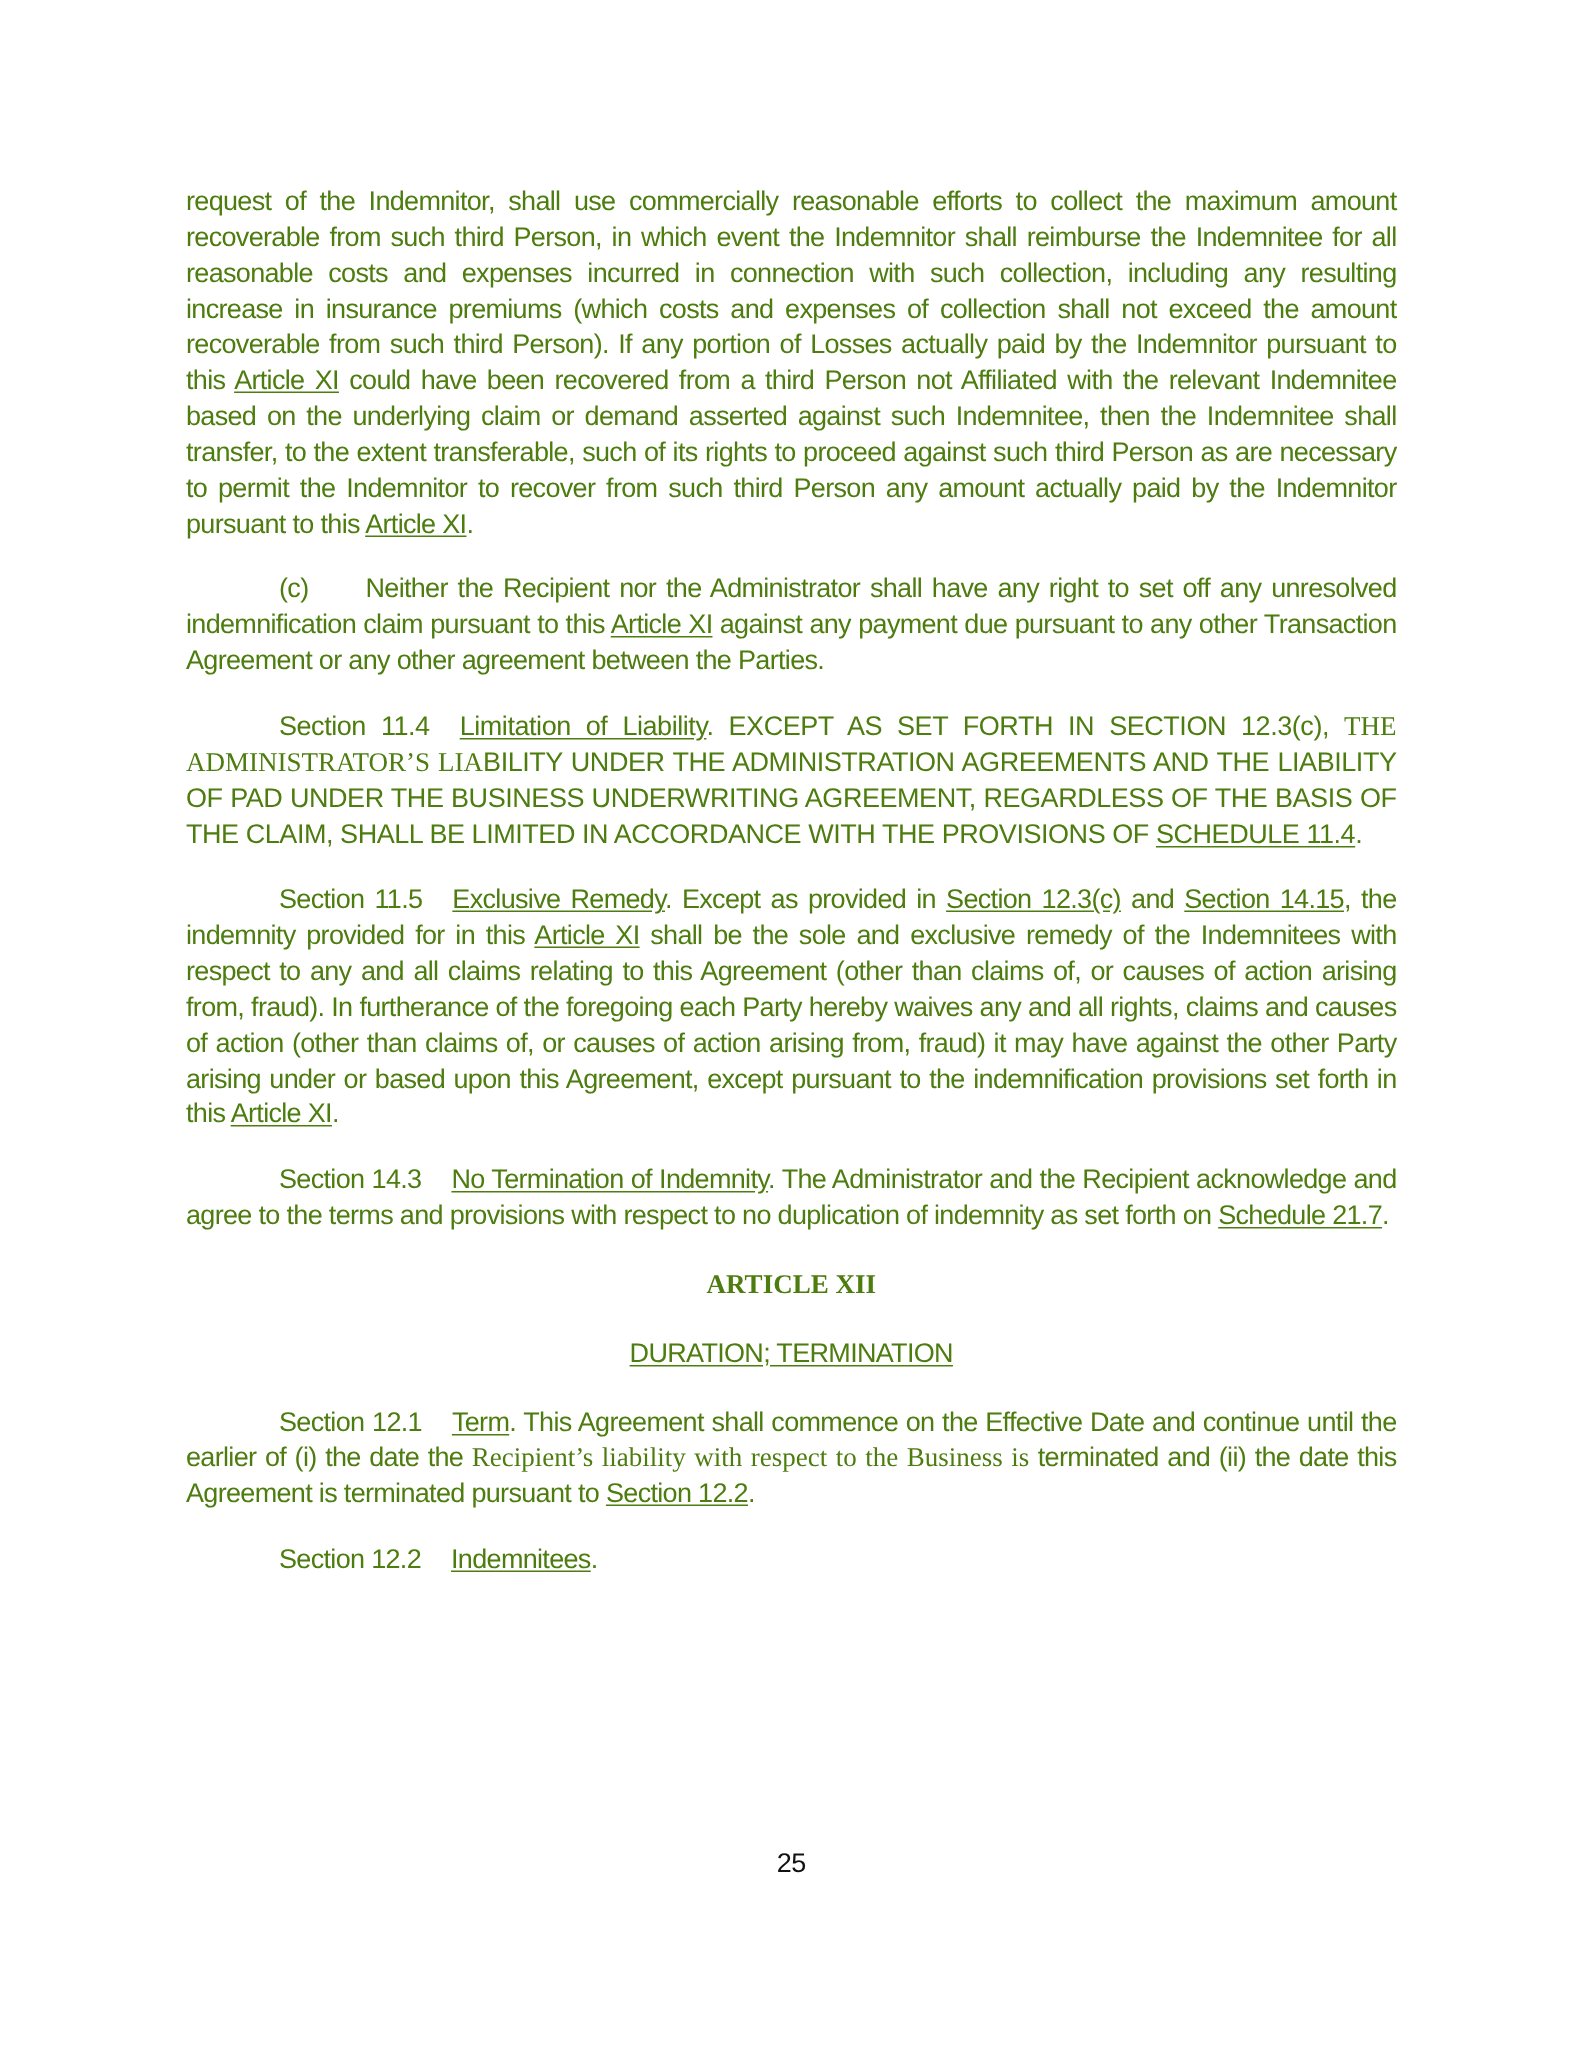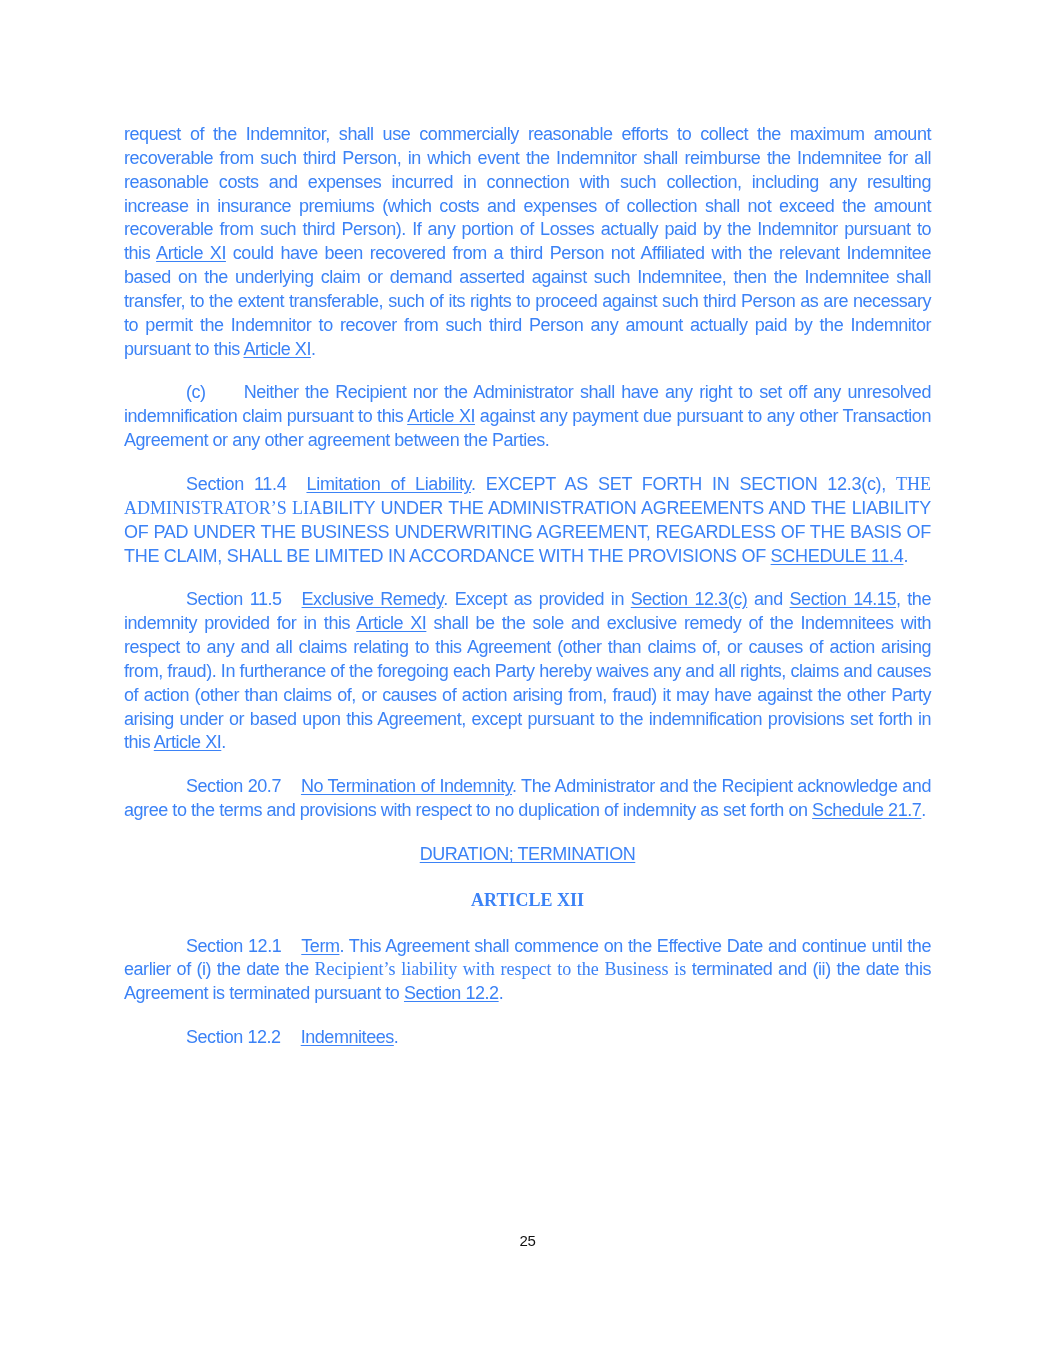--- a/index.html
+++ b/index.html
@@ -1,55 +1,55 @@
 <!DOCTYPE html>
 <html><head>
 <meta charset="utf-8">
 <style>
   html, body { margin: 0; padding: 0; background: #ffffff; }
   body { width: 1055px; height: 1365px; position: relative; overflow: hidden; }
   .page {
     position: absolute; left: 124px; top: 123px; width: 807px;
     font-family: "Liberation Sans", sans-serif;
-    font-size: 18px; line-height: 23.85px; color: #3b82f6;
+    font-size: 18px; line-height: 23.85px; color: #4d7c0f;
     letter-spacing: -0.45px;
   }
   .para { text-align: justify; margin: 0 0 20px 0; }
   .para.first { margin-bottom: 20px; }
   .indent { display: inline-block; width: 62px; }
   .label { display: inline-block; }
   .u { text-decoration: underline; text-underline-offset: 2px; }
   .serif { font-family: "Liberation Serif", serif; letter-spacing: 0; }
   .caps { letter-spacing: -0.3px; }
   .heading { text-align: center; margin: 0 0 20px 0; }
   .article { font-family: "Liberation Serif", serif; font-weight: bold; font-size: 18px; letter-spacing: 0; margin-top: 22px; margin-bottom: 22px; }
   .subhead { margin-bottom: 22px; }
   .pnum { position: absolute; left: 0; width: 1055px; top: 1232px; text-align: center;
-    font-family: "Liberation Sans", sans-serif; font-size: 15px; color: #111111; letter-spacing: -0.4px; }
+    font-family: "Liberation Sans", sans-serif; font-size: 18px; color: #111111; letter-spacing: -0.4px; }
   .gap-sec { display: inline-block; width: 20px; }
   .gap-sub { display: inline-block; width: 38px; }
 </style>
 </head>
 <body>
 
 <div class="page">
 
   <p class="para first"><span>request of the Indemnitor, shall use commercially reasonable efforts to collect the maximum amount recoverable from such third Person, in which event the Indemnitor shall reimburse the Indemnitee for all reasonable costs and expenses incurred in connection with such collection, including any resulting increase in insurance premiums (which costs and expenses of collection shall not exceed the amount recoverable from such third Person).  If any portion of Losses actually paid by the Indemnitor pursuant to this </span><span class="u">Article XI</span><span> could have been recovered from a third Person not Affiliated with the relevant Indemnitee based on the underlying claim or demand asserted against such Indemnitee, then the Indemnitee shall transfer, to the extent transferable, such of its rights to proceed against such third Person as are necessary to permit the Indemnitor to recover from such third Person any amount actually paid by the Indemnitor pursuant to this </span><span class="u">Article XI</span><span>.</span></p>
 
   <p class="para"><span class="indent"></span><span class="label">(c)</span><span class="gap-sub"></span><span>Neither the Recipient nor the Administrator shall have any right to set off any unresolved indemnification claim pursuant to this </span><span class="u">Article XI</span><span> against any payment due pursuant to any other Transaction Agreement or any other agreement between the Parties.</span></p>
 
   <p class="para caps"><span class="indent"></span><span>Section 11.4</span><span class="gap-sec"></span><span class="u">Limitation of Liability</span><span>.  EXCEPT AS SET FORTH IN SECTION 12.3(c), </span><span class="serif">THE ADMINISTRATOR’S LIA</span><span>BILITY UNDER THE ADMINISTRATION AGREEMENTS AND THE LIABILITY OF PAD UNDER THE BUSINESS UNDERWRITING AGREEMENT, REGARDLESS OF THE BASIS OF THE CLAIM, SHALL BE LIMITED IN ACCORDANCE WITH THE PROVISIONS OF </span><span class="u">SCHEDULE 11.4</span><span>.</span></p>
 
   <p class="para"><span class="indent"></span><span>Section 11.5</span><span class="gap-sec"></span><span class="u">Exclusive Remedy</span><span>.  Except as provided in </span><span class="u">Section 12.3(c)</span><span> and </span><span class="u">Section 14.15</span><span>, the indemnity provided for in this </span><span class="u">Article XI</span><span> shall be the sole and exclusive remedy of the Indemnitees with respect to any and all claims relating to this Agreement (other than claims of, or causes of action arising from, fraud).  In furtherance of the foregoing each Party hereby waives any and all rights, claims and causes of action (other than claims of, or causes of action arising from, fraud) it may have against the other Party arising under or based upon this Agreement, except pursuant to the indemnification provisions set forth in this </span><span class="u">Article XI</span><span>.</span></p>
 
-  <p class="para"><span class="indent"></span><span>Section 20.7</span><span class="gap-sec"></span><span class="u">No Termination of Indemnity</span><span>.  The Administrator and the Recipient acknowledge and agree to the terms and provisions with respect to no duplication of indemnity as set forth on </span><span class="u">Schedule 21.7</span><span>.</span></p>
+  <p class="para"><span class="indent"></span><span>Section 14.3</span><span class="gap-sec"></span><span class="u">No Termination of Indemnity</span><span>.  The Administrator and the Recipient acknowledge and agree to the terms and provisions with respect to no duplication of indemnity as set forth on </span><span class="u">Schedule 21.7</span><span>.</span></p>
+
+  <p class="heading article">ARTICLE XII</p>
 
   <p class="heading subhead"><span class="u">DURATION; TERMINATION</span></p>
-
-  <p class="heading article">ARTICLE XII</p>
 
   <p class="para"><span class="indent"></span><span>Section 12.1</span><span class="gap-sec"></span><span class="u">Term</span><span>.  This Agreement shall commence on the Effective Date and continue until the earlier of (i) the date the </span><span class="serif">Recipient’s liability with respect to the Business is</span><span> terminated and (ii) the date this Agreement is terminated pursuant to </span><span class="u">Section 12.2</span><span>.</span></p>
 
   <p class="para"><span class="indent"></span><span>Section 12.2</span><span class="gap-sec"></span><span class="u">Indemnitees</span><span>.</span></p>
 
 
 </div>
 
 <div class="pnum">25</div>
 

